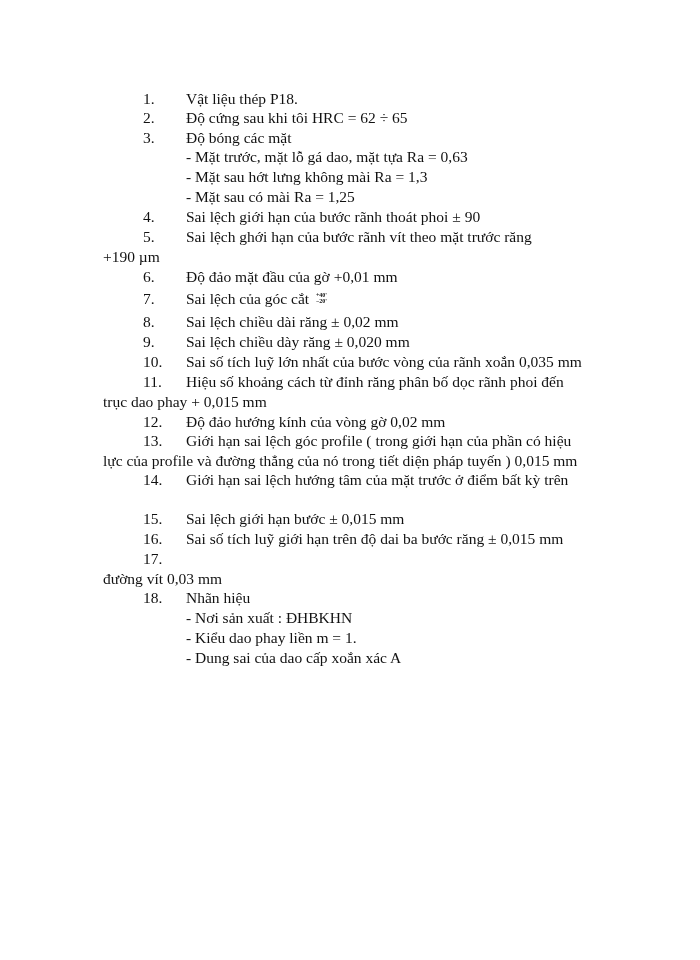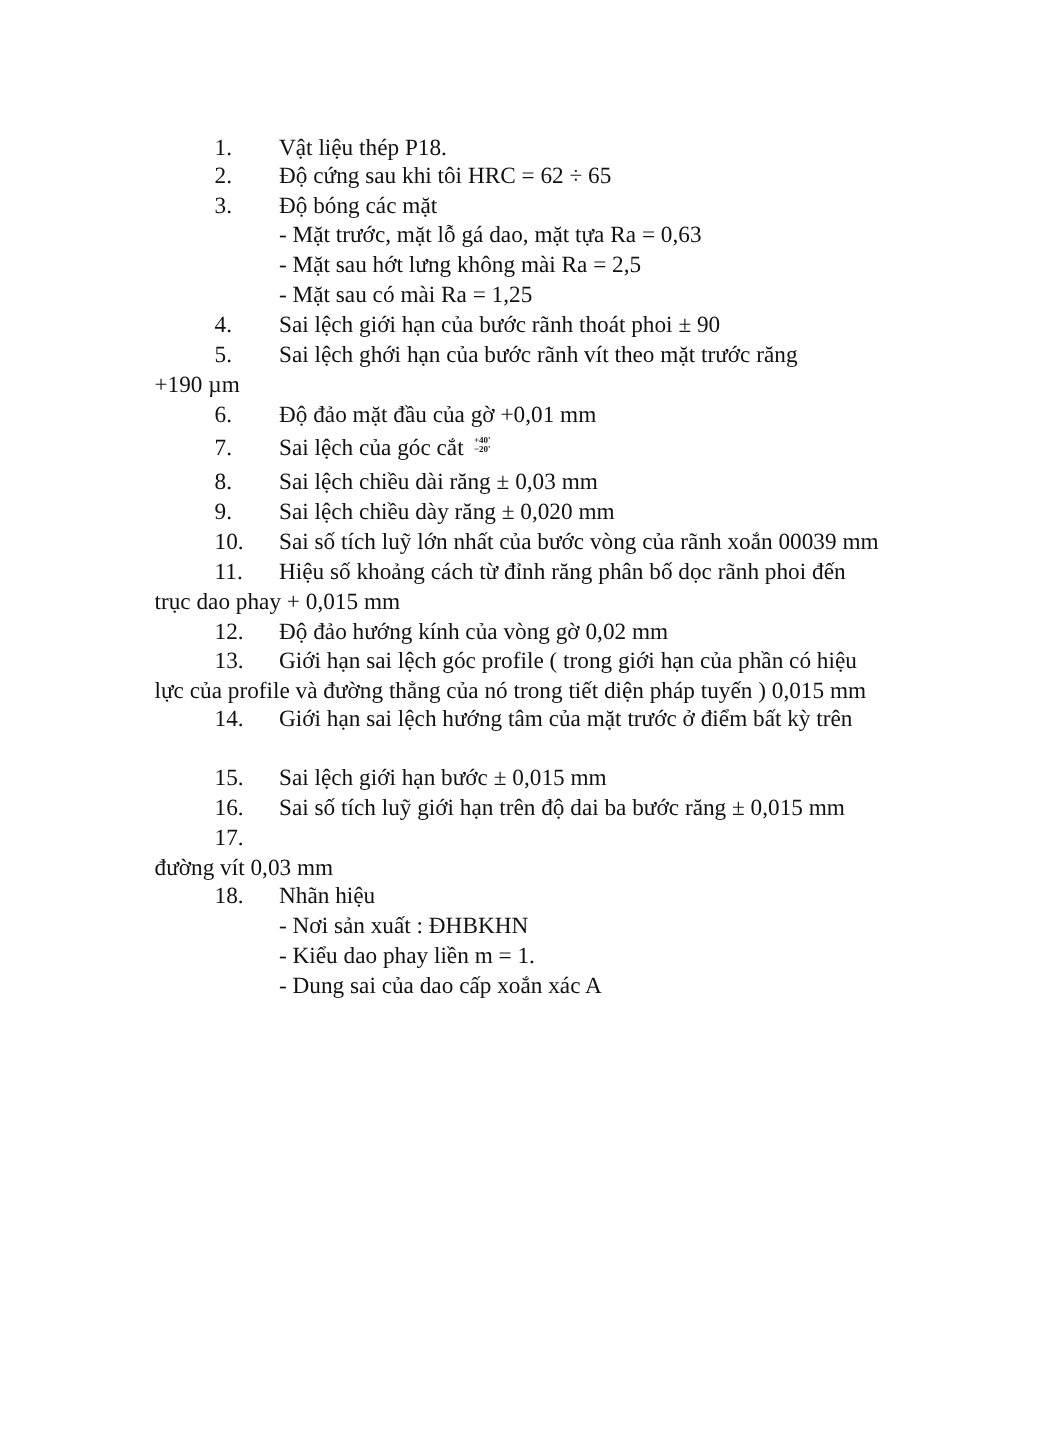--- a/index.html
+++ b/index.html
@@ -18,21 +18,21 @@
 
   <div class="num" style="left:143px;top:89px">1.</div>
   <div class="line" style="left:186px;top:89px">Vật liệu thép  P18.</div>
 
   <div class="num" style="left:143px;top:108px">2.</div>
   <div class="line" style="left:186px;top:108px">Độ cứng sau khi tôi HRC =  62  ÷  65</div>
 
   <div class="num" style="left:143px;top:128px">3.</div>
   <div class="line" style="left:186px;top:128px">Độ bóng các mặt</div>
   <div class="line" style="left:186px;top:147px">- Mặt trước, mặt lỗ gá dao, mặt tựa Ra = 0,63</div>
-  <div class="line" style="left:186px;top:167px">- Mặt sau hớt lưng không mài  Ra = 2,5</div>
+  <div class="line" style="left:186px;top:167px">- Mặt sau hớt lưng không mài  Ra = 1,3</div>
   <div class="line" style="left:186px;top:187px">- Mặt sau có mài  Ra = 1,25</div>
 
   <div class="num" style="left:143px;top:207px">4.</div>
   <div class="line" style="left:186px;top:207px">Sai lệch giới  hạn của bước rãnh thoát phoi ± 90</div>
 
   <div class="num" style="left:143px;top:227px">5.</div>
   <div class="line" style="left:186px;top:227px">Sai lệch ghới hạn của bước rãnh vít theo mặt trước răng</div>
   <div class="line" style="left:103px;top:247px">+190 µm</div>
 
   <div class="num" style="left:143px;top:267px">6.</div>
@@ -41,27 +41,27 @@
   <div class="num" style="left:143px;top:289px">7.</div>
   <div class="line" style="left:186px;top:289px">
     <span>Sai lệch của góc cắt</span>
     <span class="tol">
       <span>+40'</span>
       <span>−20'</span>
     </span>
   </div>
 
   <div class="num" style="left:143px;top:312px">8.</div>
-  <div class="line" style="left:186px;top:312px">Sai lệch chiều dài răng ± 0,03 mm</div>
+  <div class="line" style="left:186px;top:312px">Sai lệch chiều dài răng ± 0,02 mm</div>
 
   <div class="num" style="left:143px;top:332px">9.</div>
   <div class="line" style="left:186px;top:332px">Sai lệch chiều dày răng ± 0,020 mm</div>
 
   <div class="num" style="left:143px;top:352px">10.</div>
-  <div class="line" style="left:186px;top:352px">Sai số tích luỹ lớn nhất của bước vòng của rãnh xoắn 00039 mm</div>
+  <div class="line" style="left:186px;top:352px">Sai số tích luỹ lớn nhất của bước vòng của rãnh xoắn 0,035 mm</div>
 
   <div class="num" style="left:143px;top:372px">11.</div>
   <div class="line" style="left:186px;top:372px">Hiệu số khoảng cách từ đỉnh răng phân bố dọc rãnh phoi đến</div>
   <div class="line" style="left:103px;top:392px">trục dao phay + 0,015  mm</div>
 
   <div class="num" style="left:143px;top:412px">12.</div>
   <div class="line" style="left:186px;top:412px">Độ đảo hướng kính của vòng gờ  0,02 mm</div>
 
   <div class="num" style="left:143px;top:431px">13.</div>
   <div class="line" style="left:186px;top:431px">Giới hạn sai lệch góc profile ( trong giới hạn của phần có hiệu</div>

